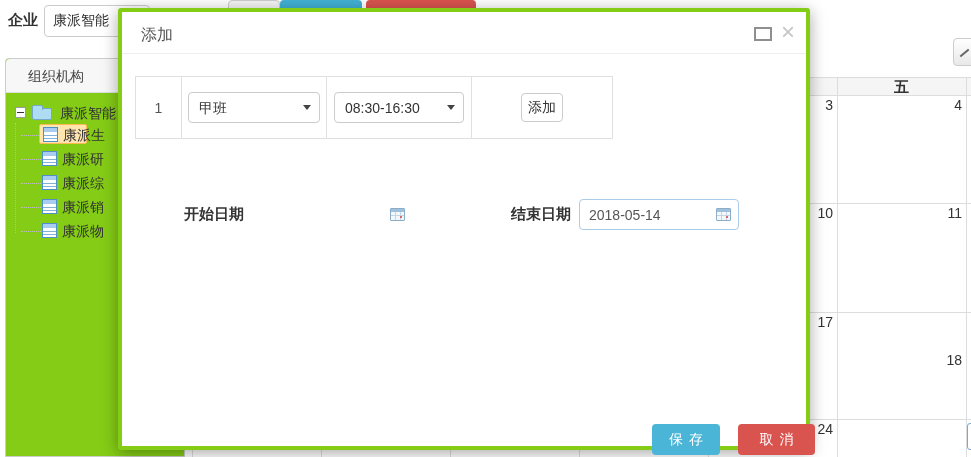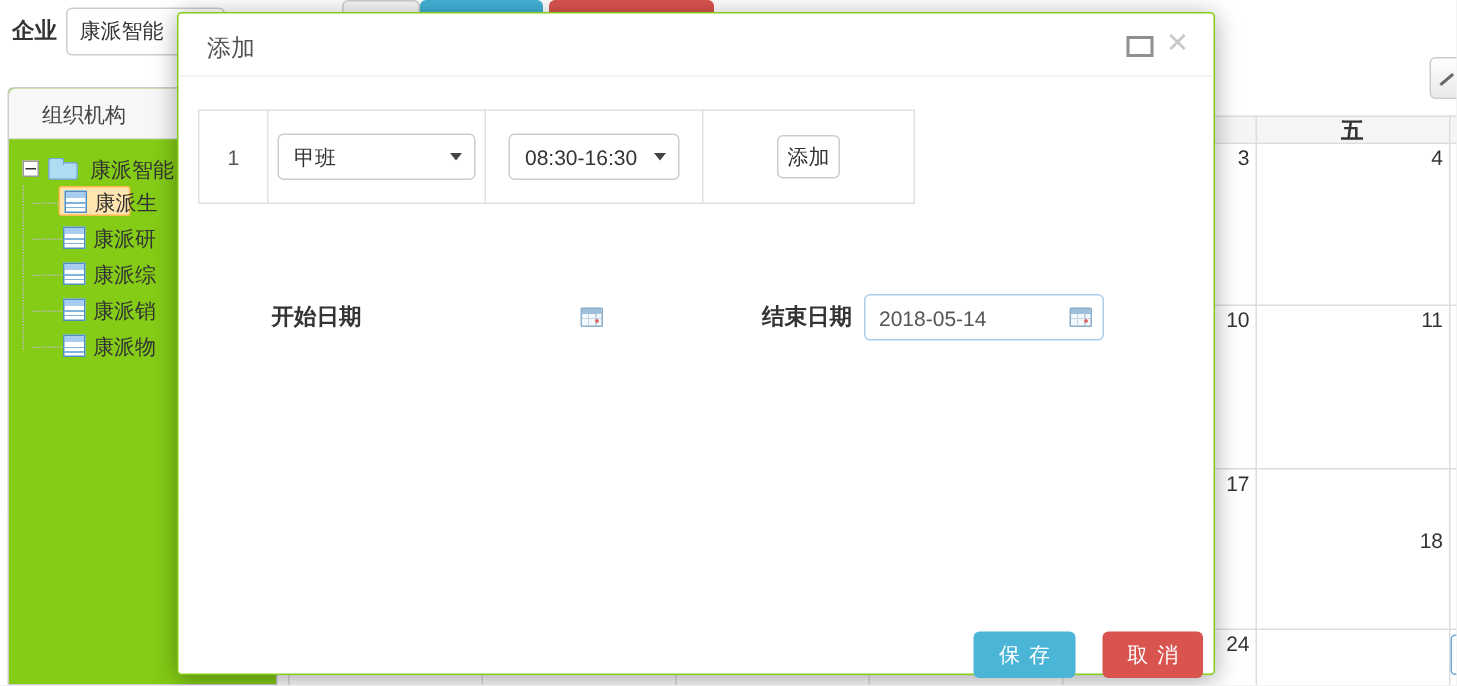--- a/index.html
+++ b/index.html
@@ -72,21 +72,21 @@
   }
   .cal-nav-btn i { position:absolute; left:5px; top:13px; width:11px; height:2px; background:#666; transform:rotate(-40deg); display:block; }
   .cal-event-sliver {
     left:967px; top:423px; width:12px; height:27px; border:1px solid #74a9d8;
     border-radius:3px; background:#fff;
   }
 
   
   .dialog {
     left:118px; top:8px; width:692px; height:442px; background:#fff;
-    border:1px solid #84cc16; border-radius:3px;
+    border:4px solid #84cc16; border-radius:3px;
     box-shadow:0 3px 16px rgba(0,0,0,.35); z-index:10;
   }
   .dlg-title { position:absolute; left:19px; top:13px; font-size:16px; color:#555; }
   .dlg-max {
     position:absolute; left:632px; top:15px; width:18px; height:14px;
     border:2px solid #8f8f8f; cursor:pointer;
   }
   .dlg-close {
     position:absolute; left:655px; top:6px; width:22px; height:28px;
     font-size:24px; color:#c6c6c6; line-height:28px; text-align:center; cursor:pointer;
@@ -135,21 +135,21 @@
       #f4f8fb;
     cursor:pointer;
   }
 
   .ftr-btn {
     position:absolute; top:412px; height:31px; border:none; border-radius:4px;
     color:#fff; font-size:14px; letter-spacing:6px; padding-left:6px;
     font-family:inherit; cursor:pointer; text-align:center;
   }
   .btn-save { left:530px; width:68px; }
-  .btn-cancel { left:616px; width:67px; }
+  .btn-cancel { left:616px; width:77px; }
 </style>
 </head>
 <body>
 
 <div id="stage">
 
   <span class="abs ent-label">企业</span>
   <input class="abs ent-input" value="康派智能" style="">
 
   <div class="abs toolbar-sliver toolbar-gray"></div>
@@ -247,21 +247,21 @@
         <td>1</td>
         <td>
           <div class="sel-wrap" style="width:132px;">
             <select>
               <option>甲班</option>
             </select>
             <span class="sel-caret"></span>
           </div>
         </td>
         <td>
-          <div class="sel-wrap" style="width:114px;">
+          <div class="sel-wrap" style="width:130px;">
             <select>
               <option>08:30-16:30</option>
             </select>
             <span class="sel-caret"></span>
           </div>
         </td>
         <td>
           <button class="add-row-btn">添加</button>
         </td>
       </tr>

